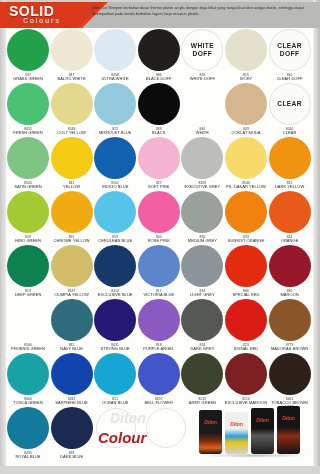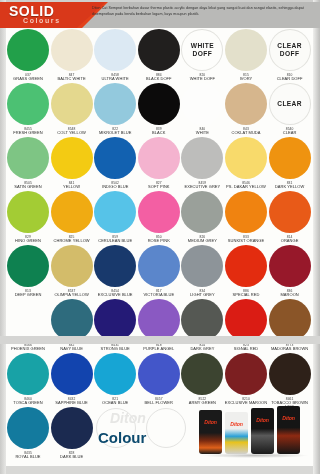--- a/index.html
+++ b/index.html
@@ -4,21 +4,21 @@
 <style>
   html,body{margin:0;padding:0;}
   body{
     width:320px;height:474px;
     background:#d8d8d6;
     font-family:"Liberation Sans", sans-serif;
     overflow:hidden;
   }
   #page{
     position:relative;
-    width:320px;height:344px;
+    width:320px;height:474px;
     background:#ffffff;
     box-sizing:border-box;
   }
   
   .edge-left{position:absolute;left:0;top:0;width:6px;height:474px;background:linear-gradient(90deg,#c9c9c7,#e7e7e5);}
   .edge-right{position:absolute;right:0;top:0;width:7px;height:474px;background:linear-gradient(270deg,#bdbdbb,#efefed);}
   .edge-bottom{position:absolute;left:0;bottom:0;width:320px;height:8px;background:#d5d5d3;}
   .edge-top{position:absolute;left:0;top:0;width:320px;height:2px;background:#cfcfcd;}
 
   
@@ -47,21 +47,21 @@
   .dot .capword{position:absolute;left:0;right:0;top:50%;transform:translateY(-50%);
                 font-size:6.6px;font-weight:bold;color:#1b1b1b;letter-spacing:.4px;line-height:8px;}
   .code{font-size:3.3px;color:#3a3a3a;margin-top:1.5px;letter-spacing:.1px;}
   .nm{font-size:4px;color:#2b2b2b;letter-spacing:.05px;line-height:4.6px;}
 
   
   .wm{position:absolute;left:88px;top:404px;width:130px;height:58px;pointer-events:none;}
   .wm .ring1{position:absolute;left:8px;top:4px;width:38px;height:38px;border-radius:50%;border:1px solid #e3e3e1;}
   .wm .ring2{position:absolute;left:58px;top:4px;width:38px;height:38px;border-radius:50%;border:1px solid #e3e3e1;}
   .wm .t1{position:absolute;left:22px;top:6px;font-size:14px;font-weight:bold;color:#e6e6e4;font-style:italic;}
-  .wm .t2{position:absolute;left:10px;top:25px;font-size:15px;font-weight:bold;color:#0c4a6e;}
+  .wm .t2{position:absolute;left:10px;top:25px;font-size:15px;font-weight:bold;color:#b91c1c;font-style:italic;}
 
   
   .cans{position:absolute;left:199px;top:408px;width:112px;height:52px;}
   .can{position:absolute;bottom:6px;width:23px;border-radius:2px 2px 3px 3px;overflow:hidden;}
   .can .lbl{position:absolute;left:0;right:0;top:9px;text-align:center;font-size:5.2px;font-weight:bold;
             color:#ef3b1e;font-style:italic;letter-spacing:-.2px;}
   .shadow{position:absolute;left:2px;bottom:2px;width:108px;height:5px;
           background:radial-gradient(ellipse at center,rgba(120,120,118,.45),rgba(255,255,255,0) 70%);}
 </style>
 </head>

